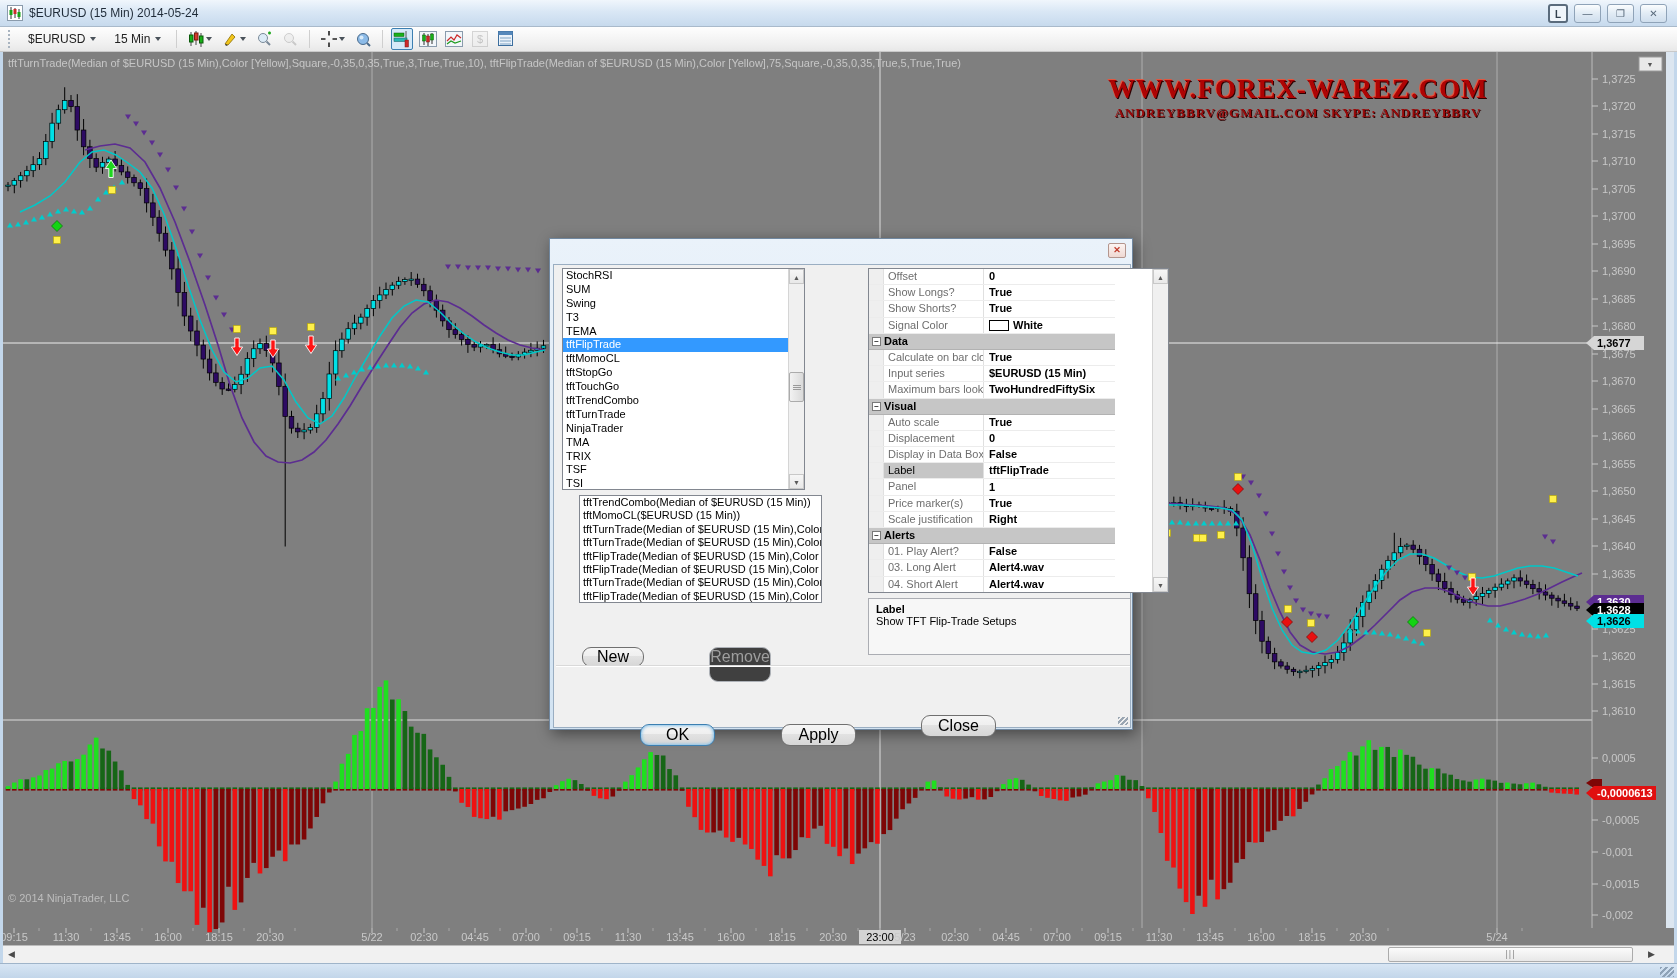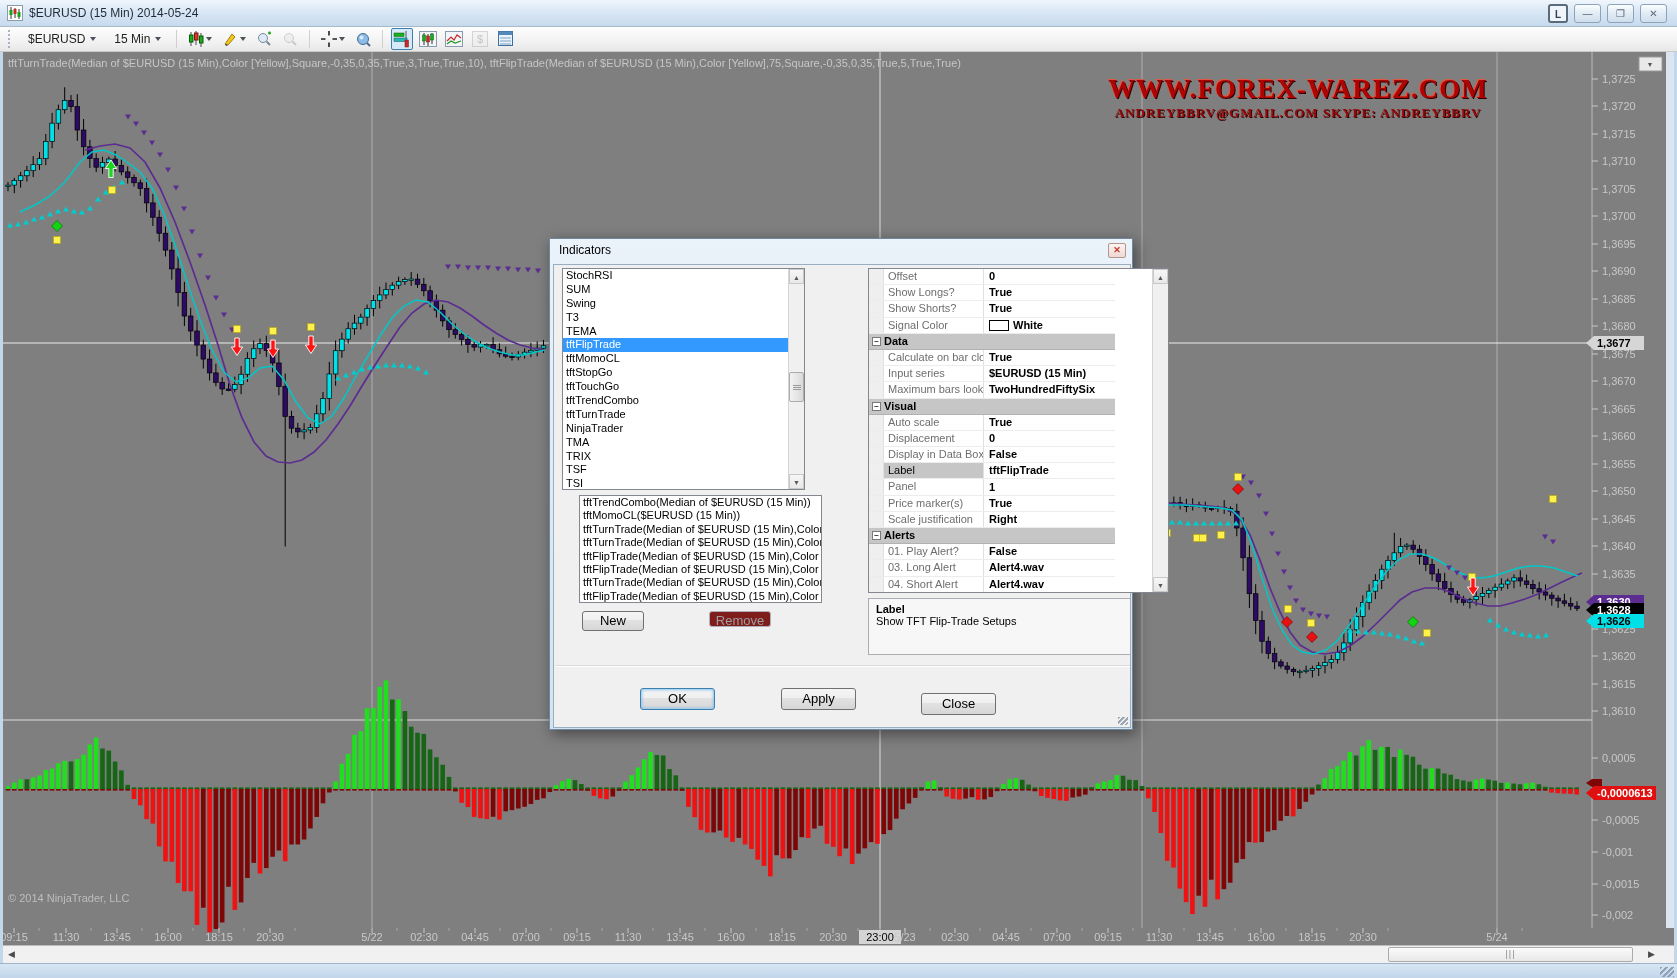--- a/index.html
+++ b/index.html
@@ -95,30 +95,30 @@
     font-size:8px; line-height:7px; text-align:center; color:#333; }
   .swatch { width:20px; height:11px; background:#FFF; border:1px solid #000; display:inline-block; }
   .pg-scroll { position:absolute; right:0; top:0; width:16px; height:100%; background:#F0F0F0;
     border-left:1px solid #D5D5D5; }
 
   #prop-desc { position:absolute; left:314px; top:333px; width:263px; height:57px; background:#F7F7F7;
     border:1px solid #ABADB3; padding:4px 7px; font-size:11px; }
   #prop-desc .d-title { font-weight:bold; }
 
   .btn { background:linear-gradient(#F5F5F5,#EFEFEF 45%,#E2E2E2 46%,#D6D6D6); border:1px solid #707070;
-    border-radius:3px; font-size:13px; color:#000; text-align:center; position:absolute; }
+    border-radius:9px; font-size:16px; color:#000; text-align:center; position:absolute;margin-top:36px; }
   #btn-new { left:28px; top:346px; width:62px; height:20px; line-height:18px; }
-  #btn-remove { left:155px; top:346px; width:62px; height:16px; line-height:18px; color:#9E9E9E;
-    border-color:#AEB2B8; background:#7f1d1d; }
+  #btn-remove { left:155px; top:346px; width:62px; height:35px; line-height:18px; color:#9E9E9E;
+    border-color:#AEB2B8; background:#404040; }
   .dlg-divider { position:absolute; left:2px; top:400px; width:574px; border-top:1px solid #D9D9D9;
     border-bottom:1px solid #FFF; }
   #btn-ok { left:86px; top:423px; width:75px; height:22px; line-height:20px;
     border-color:#3C7FB1; box-shadow:inset 0 0 3px 1px #8BC4EA; }
   #btn-apply { left:227px; top:423px; width:75px; height:22px; line-height:20px; }
-  #btn-close { left:367px; top:428px; width:75px; height:22px; line-height:20px; }
+  #btn-close { left:367px; top:414px; width:75px; height:22px; line-height:20px; }
   #dlg-grip { position:absolute; right:2px; bottom:2px; width:10px; height:8px;
     background:repeating-linear-gradient(135deg,#9AA6B2 0 1.5px,transparent 1.5px 3.5px); }
 </style>
 </head>
 <body>
 
 <div id="app">
 
   <div id="titlebar">
     <svg width="16" height="16">
@@ -1648,21 +1648,20 @@
   <div id="scroll-strip">
     <span id="hscroll-left">◀</span>
     <div id="hscroll-thumb">|||</div>
     <span id="hscroll-right">▶</span>
   </div>
   <div id="bottom-border">
     <div id="resize-grip"></div>
   </div>
 
   <div id="dialog">
-    <div id="dlg-title">Indicators</div>
     <div id="dlg-close">✕</div>
     <div id="dlg-body">
 
       <div class="listbox" id="list-available">
         <div class="li">StochRSI</div>
           <div class="li">SUM</div>
           <div class="li">Swing</div>
           <div class="li">T3</div>
           <div class="li">TEMA</div>
           <div class="li sel">tftFlipTrade</div>

